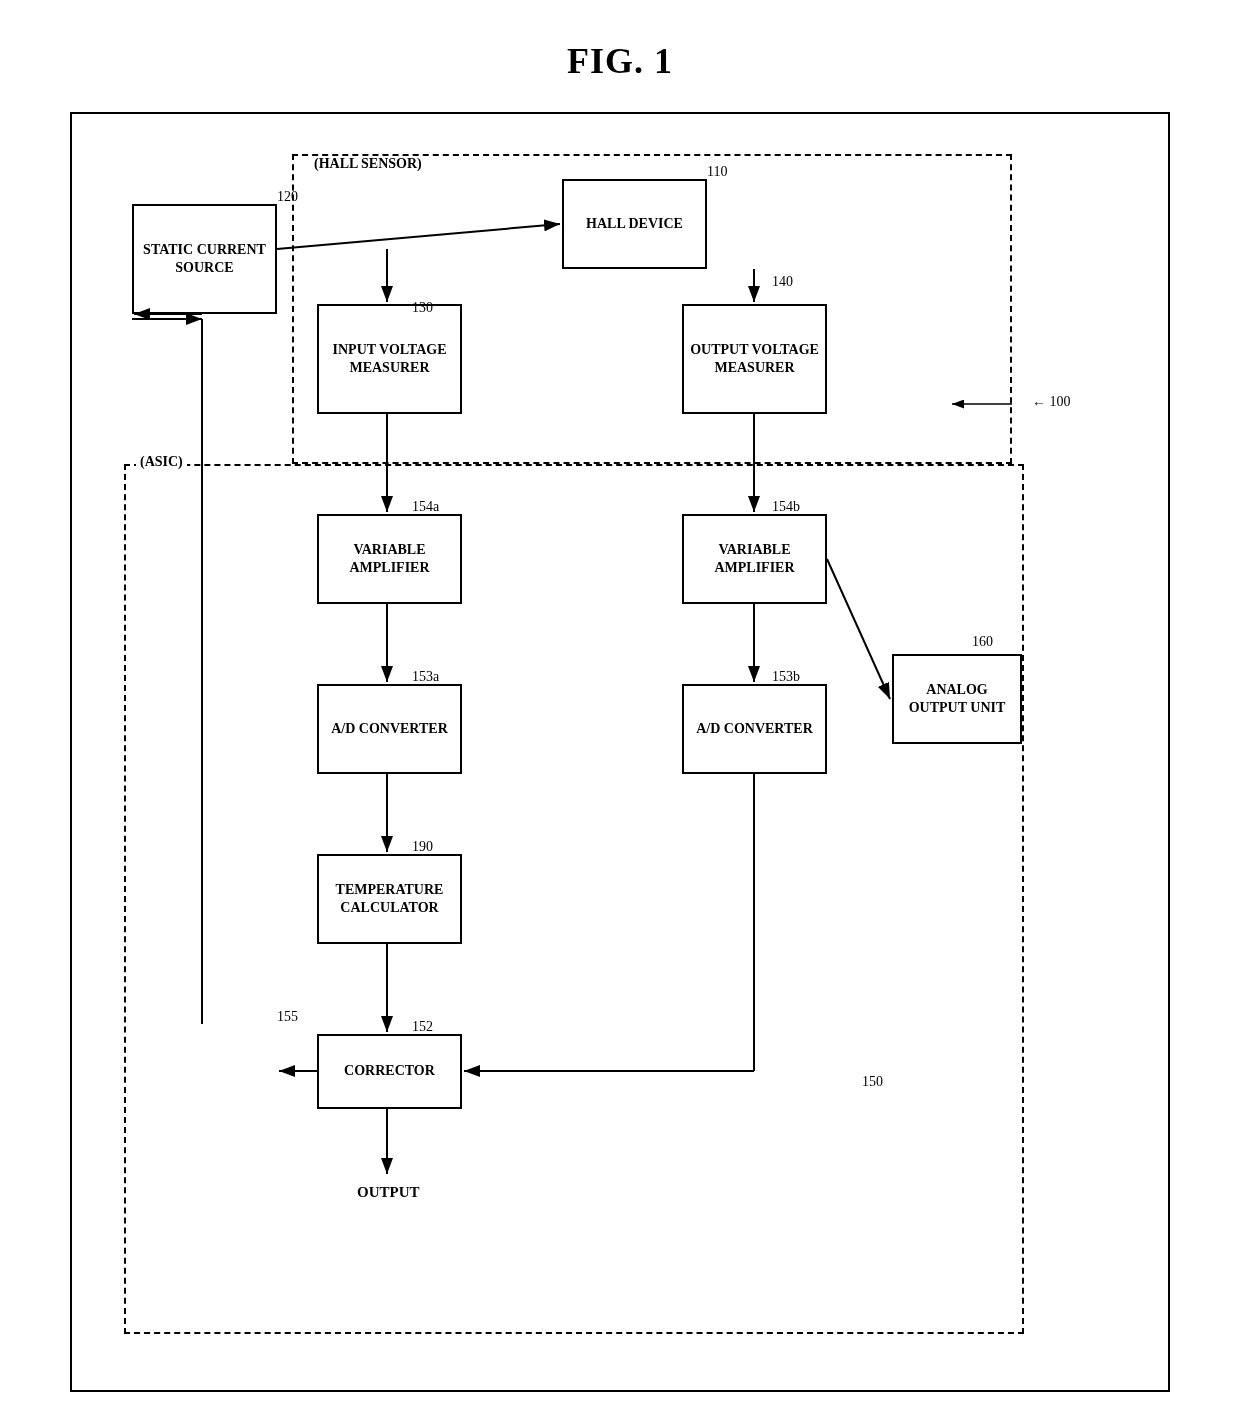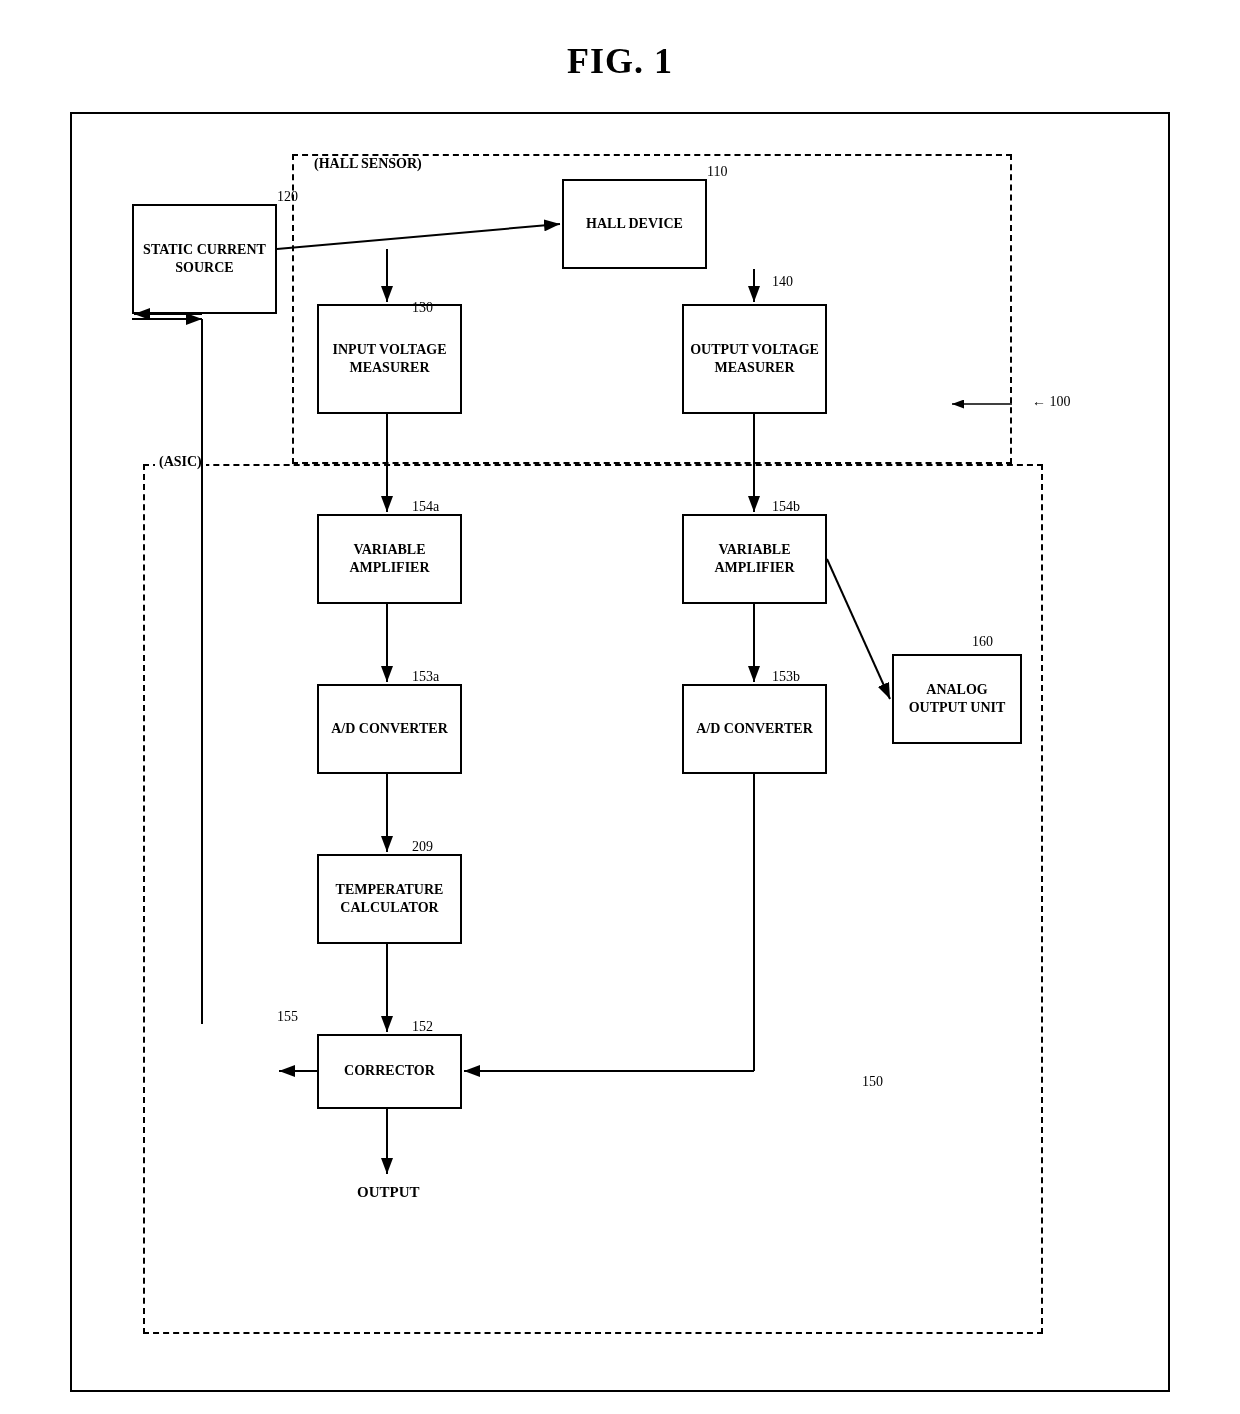--- a/index.html
+++ b/index.html
@@ -77,21 +77,21 @@
 <body>
 
 <div class="page-title">FIG. 1</div>
 
 <div class="diagram-container">
 
   <div class="hall-sensor-region" style="left:220px; top:40px; width:720px; height:310px;">
     <span class="region-label" style="top:-12px; left:16px;margin-top:12px;">(HALL SENSOR)</span>
   </div>
 
-  <div class="asic-region" style="left:71px; top:350px; width:900px; height:870px;">
+  <div class="asic-region" style="left:52px; top:350px; width:900px; height:870px;">
     <span class="region-label" style="top:-12px; left:10px;">(ASIC)</span>
   </div>
 
   <span class="ref-label" style="left:960px; top:280px;">← <span>100</span></span>
 
   <span class="ref-label" style="left:790px; top:960px;">150</span>
 
   <div class="block" style="left:60px; top:90px; width:145px; height:110px;">
     <span>STATIC
 CURRENT
@@ -140,21 +140,21 @@
   <div class="block" style="left:610px; top:570px; width:145px; height:90px;">
     <span>A/D
 CONVERTER</span>
   </div>
   <span class="ref-label" style="left:700px; top:555px;">153b</span>
 
   <div class="block" style="left:245px; top:740px; width:145px; height:90px;">
     <span>TEMPERATURE
 CALCULATOR</span>
   </div>
-  <span class="ref-label" style="left:340px; top:725px;">209</span>
+  <span class="ref-label" style="left:340px; top:725px;">190</span>
 
   <div class="block" style="left:245px; top:920px; width:145px; height:75px;">
     <span>CORRECTOR</span>
   </div>
   <span class="ref-label" style="left:340px; top:905px;">152</span>
 
   <span class="ref-label" style="left:205px; top:895px;">155</span>
 
   <div class="block" style="left:820px; top:540px; width:130px; height:90px;justify-content:center;">
     <span>ANALOG

